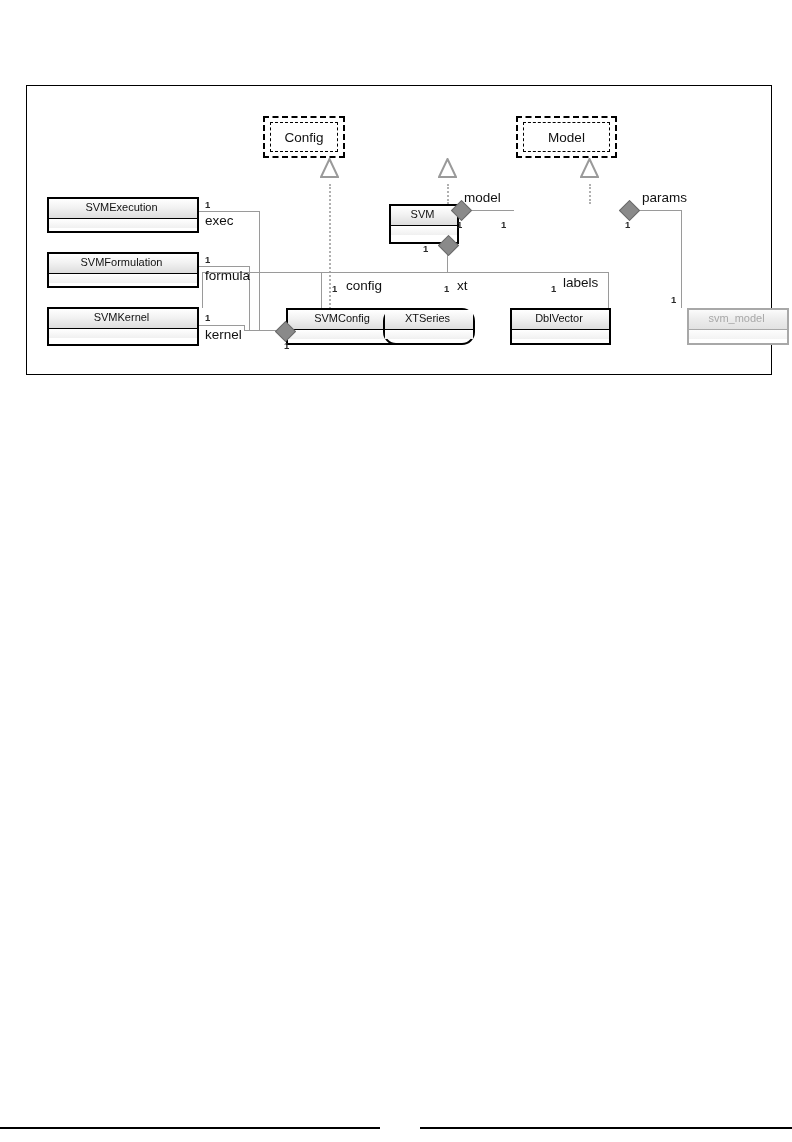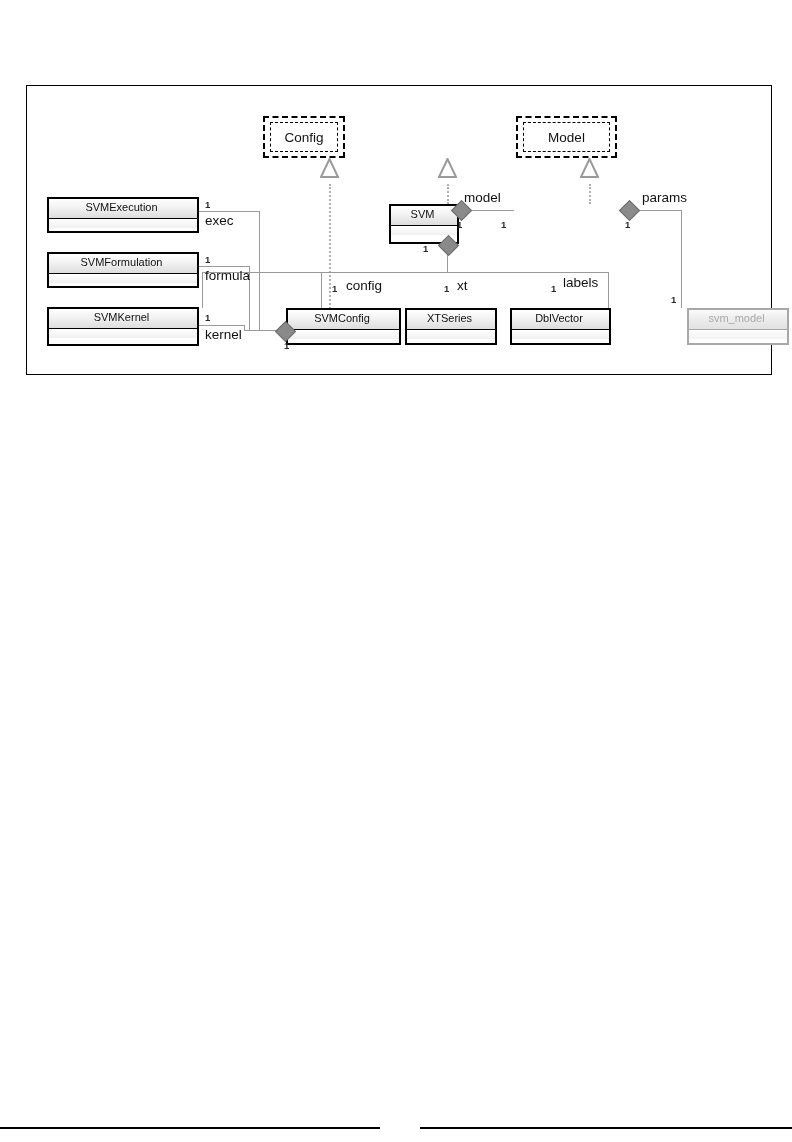--- a/index.html
+++ b/index.html
@@ -247,21 +247,21 @@
         <div class="title">SVM</div>
         <div class="compartment"></div>
       </div>
 
 
       <div class="uml-class" style="left:259px; top:222px; width:115px; height:37px;">
         <div class="title">SVMConfig</div>
         <div class="compartment"></div>
       </div>
 
-      <div class="uml-class" style="left:378px; top:222px; width:92px; height:37px;">
+      <div class="uml-class" style="left:356px; top:222px; width:92px; height:37px;border-radius:13px;">
         <div class="title">XTSeries</div>
         <div class="compartment"></div>
       </div>
 
       <div class="uml-class" style="left:483px; top:222px; width:101px; height:37px;">
         <div class="title">DblVector</div>
         <div class="compartment"></div>
       </div>
 
       <div class="uml-class muted" style="left:634px; top:222px; width:102px; height:37px;margin-left:26px;">

